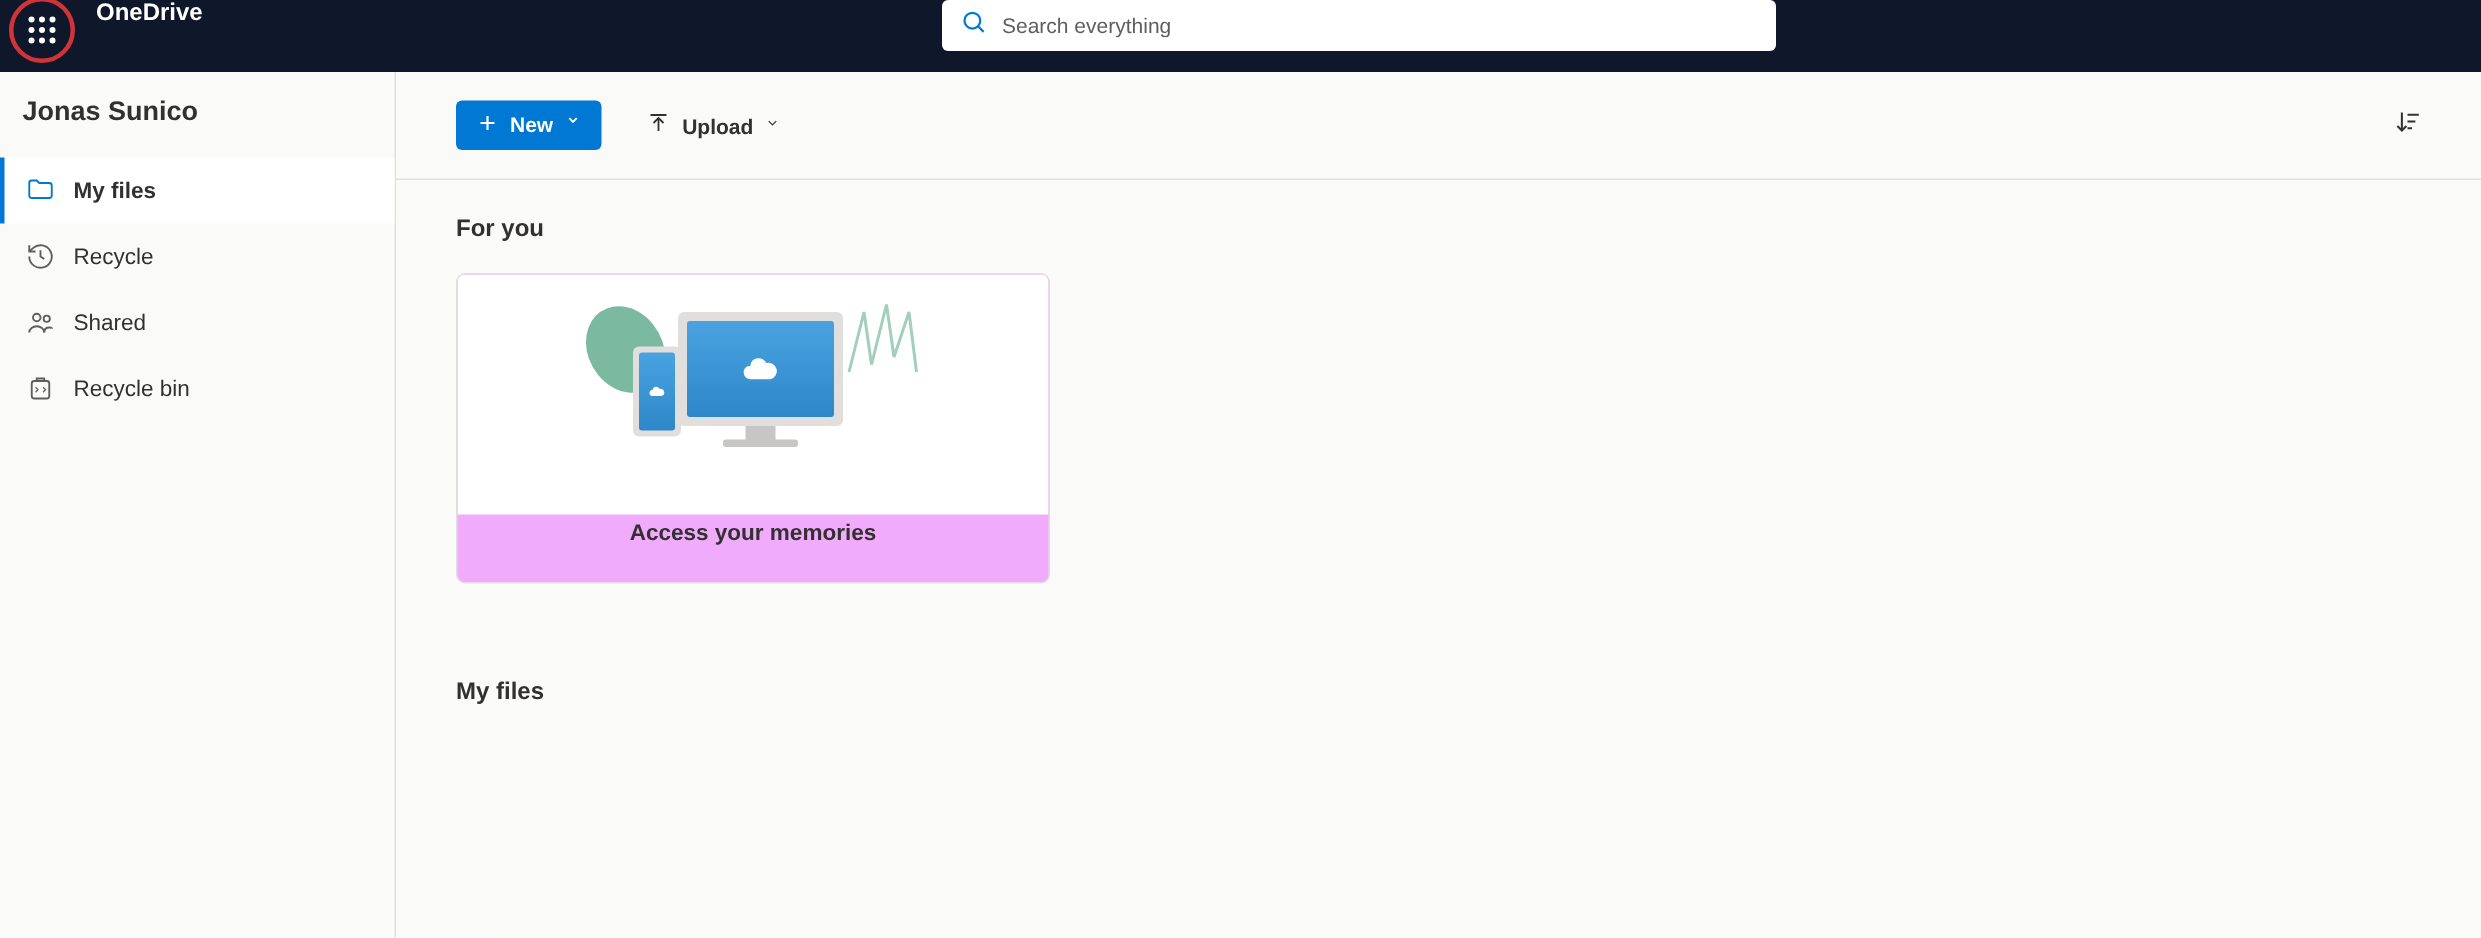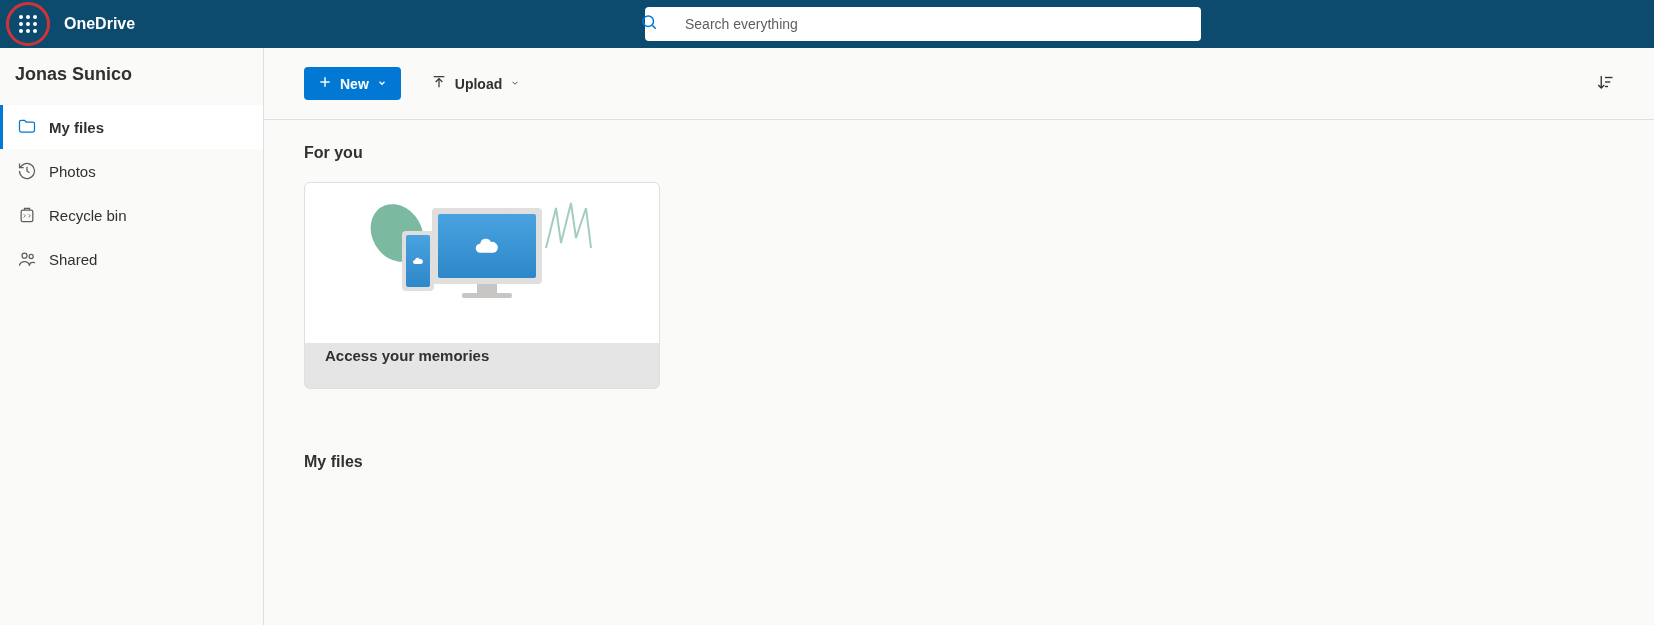--- a/index.html
+++ b/index.html
@@ -8,24 +8,23 @@
       box-sizing: border-box;
     }
     body {
       font-family: "Segoe UI", -apple-system, BlinkMacSystemFont, sans-serif;
       background: #fff;
       width: 1654px;
       height: 625px;
       overflow: hidden;
     }
     .header {
-      background: #0c4a6e;
+      background: #0f172a;
       height: 48px;
       display: flex;
-      align-items: center;
       padding: 0 8px;
       position: relative;
     }
     .app-launcher {
       width: 40px;
       height: 40px;
       display: flex;
       align-items: center;
       justify-content: center;
       cursor: pointer;
@@ -65,21 +64,20 @@
     }
     .search-box {
       width: 100%;
       height: 34px;
       border: none;
       border-radius: 4px;
       padding: 0 12px 0 40px;
       font-size: 14px;
       outline: none;
       color: #323130;
-      margin-left: 17px;
     }
     .search-box::placeholder {
       color: #605e5c;
     }
     .search-icon-wrap {
       position: absolute;
       left: 12px;
       top: 50%;
       transform: translateY(-50%);
     }
@@ -141,21 +139,21 @@
     }
     .btn-new {
       background: #0078d4;
       color: #fff;
       border: none;
       border-radius: 4px;
       padding: 8px 14px;
       font-size: 14px;
       font-weight: 600;
       display: flex;
-      align-items: center;
+      align-items: flex-start;
       cursor: pointer;
       gap: 8px;
     }
     .btn-upload {
       background: transparent;
       color: #323130;
       border: none;
       padding: 8px 14px;
       font-size: 14px;
       display: flex;
@@ -176,26 +174,27 @@
     .section {
       padding: 24px 40px;
     }
     .section-title {
       font-size: 16px;
       font-weight: 600;
       color: #323130;
       margin-bottom: 20px;
     }
     .memory-card {
-      width: 356px;
+      width: 396px;
       border: 1px solid #e1dfdd;
       border-radius: 6px;
-      background: #e5e5e5;
+      background: #f0abfc;
       overflow: hidden;
       cursor: pointer;
+      text-align: center;
     }
     .memory-illustration {
       height: 160px;
       display: flex;
       align-items: center;
       justify-content: center;
       position: relative;
       background: #fff;
     }
     .illus-wrap {
@@ -346,45 +345,45 @@
     </div>
 
     <div class="nav-item">
       <span class="nav-icon">
         <svg width="20" height="20" viewBox="0 0 24 24" fill="none" stroke="#605e5c" stroke-width="1.5">
           <path d="M3 12a9 9 0 1 0 3-6.7L3 8"></path>
           <polyline points="3 3 3 8 8 8"></polyline>
           <polyline points="12 7 12 12 15 14"></polyline>
         </svg>
       </span>
-      <span class="nav-label">Photos</span>
-    </div>
-
-
-    <div class="nav-item">
-      <span class="nav-icon">
-        <svg width="20" height="20" viewBox="0 0 24 24" fill="none" stroke="#605e5c" stroke-width="1.5">
-          <rect x="5" y="6" width="14" height="14" rx="2"></rect>
-          <path d="M9 6V4h6v2"></path>
-          <path d="M8 11l2 2-2 2 M14 11l2 2-2 2" stroke-width="1"></path>
-        </svg>
-      </span>
-      <span class="nav-label">Recycle bin</span>
-    </div>
+      <span class="nav-label">Recycle</span>
+    </div>
+
 
     <div class="nav-item">
       <span class="nav-icon">
         <svg width="20" height="20" viewBox="0 0 24 24" fill="none" stroke="#605e5c" stroke-width="1.5">
           <circle cx="9" cy="8" r="3"></circle>
           <circle cx="17" cy="9" r="2.5"></circle>
           <path d="M3 20c0-3 3-5 6-5s6 2 6 5"></path>
           <path d="M15 20c0-2.5 1.5-4 4-4s2 1 2 1"></path>
         </svg>
       </span>
       <span class="nav-label">Shared</span>
+    </div>
+
+    <div class="nav-item">
+      <span class="nav-icon">
+        <svg width="20" height="20" viewBox="0 0 24 24" fill="none" stroke="#605e5c" stroke-width="1.5">
+          <rect x="5" y="6" width="14" height="14" rx="2"></rect>
+          <path d="M9 6V4h6v2"></path>
+          <path d="M8 11l2 2-2 2 M14 11l2 2-2 2" stroke-width="1"></path>
+        </svg>
+      </span>
+      <span class="nav-label">Recycle bin</span>
     </div>
   </div>
 
   <div class="content">
     <div class="toolbar">
       <button class="btn-new">
         <span>
           <svg width="14" height="14" viewBox="0 0 24 24" fill="none" stroke="#fff" stroke-width="2.5">
             <line x1="12" y1="4" x2="12" y2="20"></line>
             <line x1="4" y1="12" x2="20" y2="12"></line>

